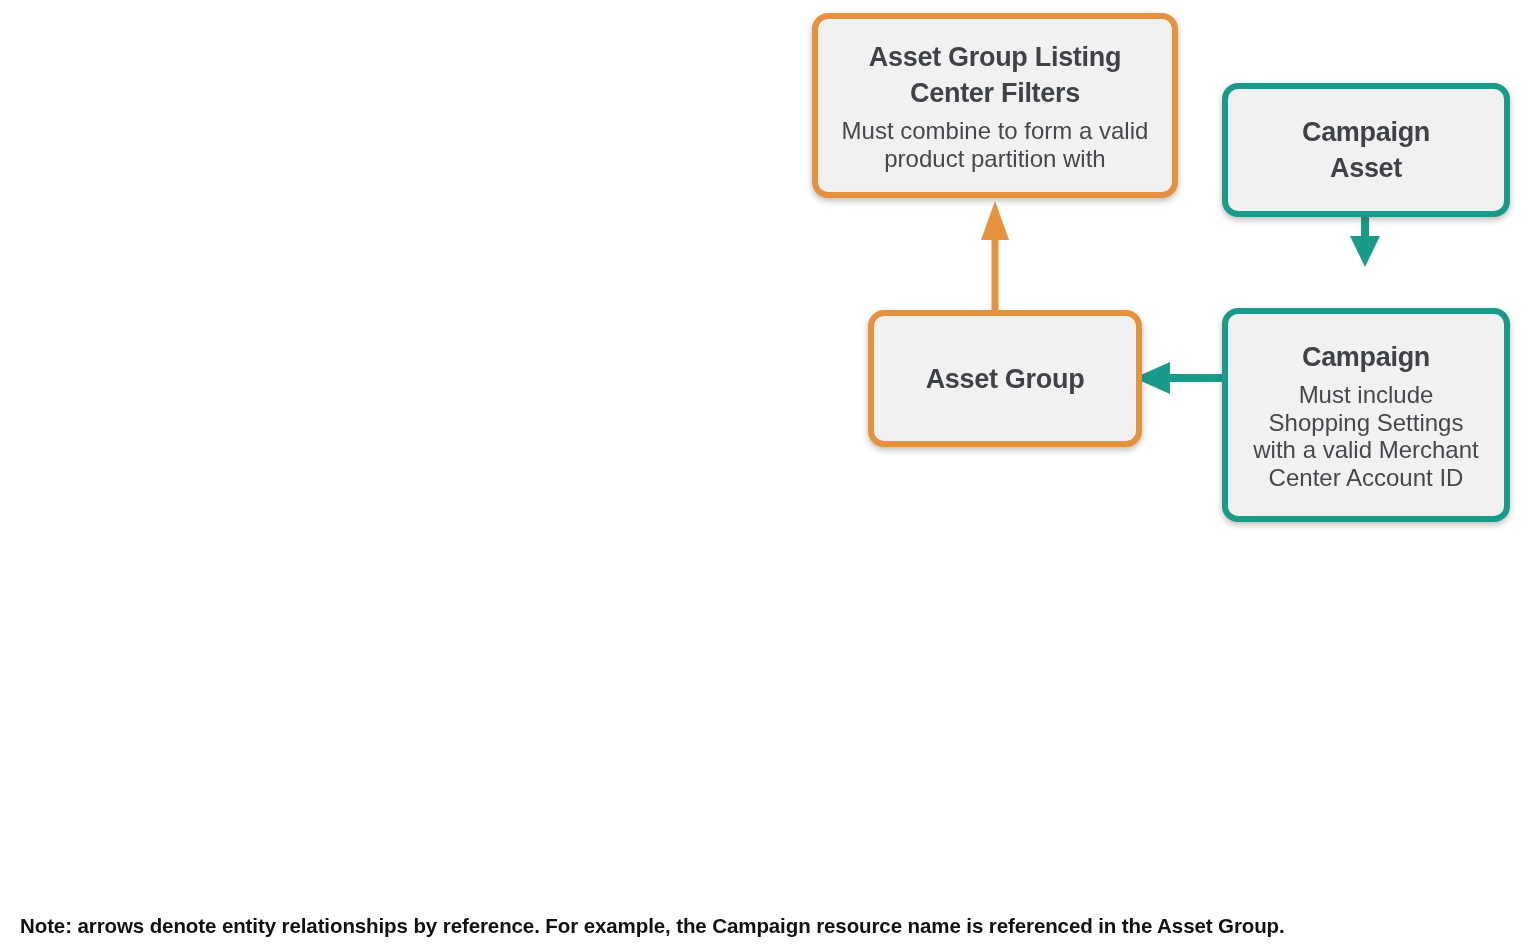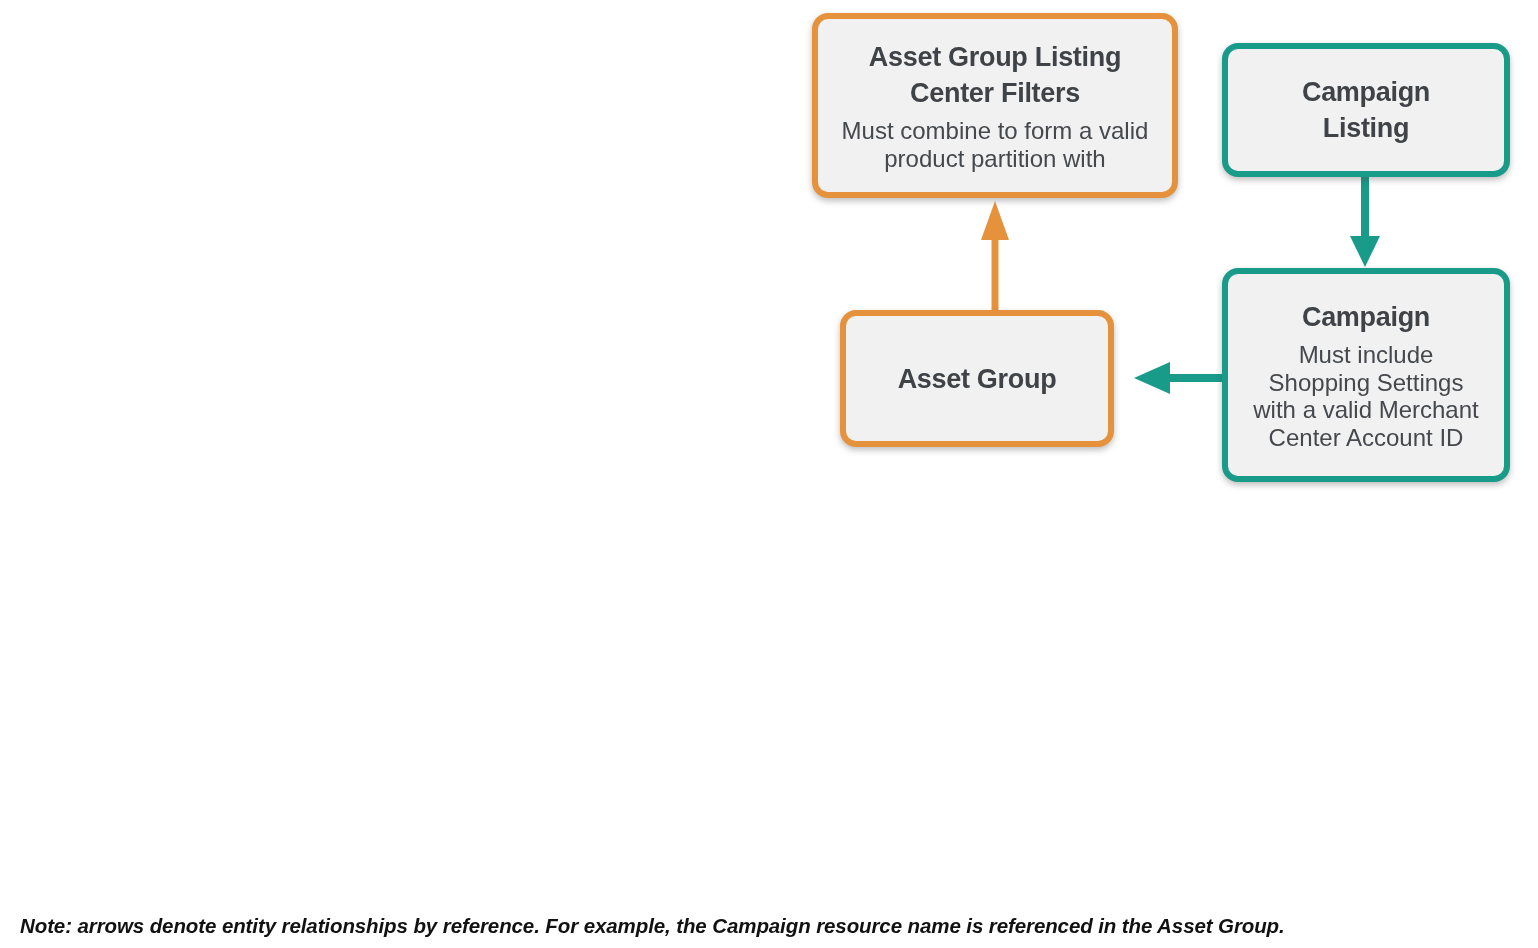--- a/index.html
+++ b/index.html
@@ -28,25 +28,25 @@
     border-radius: 16px;
     display: flex;
     flex-direction: column;
     align-items: center;
     justify-content: center;
     text-align: center;
     box-shadow: 0 3px 6px rgba(70,70,70,0.35);
     z-index: 2;
   }
   .node.orange { border: 6px solid #E6923C; }
-  .node.teal   { border: 6px solid #199B8A; }
+  .node.teal   { border: 6px solid #199B8A; margin-top: 40px; }
 
   .node-filters  { left: 812px;  top: 13px;  width: 366px; height: 185px; }
   .node-budget   { left: 1222px; top: 43px;  width: 288px; height: 134px; }
-  .node-asset    { left: 840px;  top: 310px; width: 274px; height: 137px; }
+  .node-asset    { left: 868px;  top: 310px; width: 274px; height: 137px; }
   .node-campaign { left: 1222px; top: 268px; width: 288px; height: 214px; }
 
   .node-title span {
     display: block;
     font-weight: bold;
     font-size: 27px;
     line-height: 36px;
     color: #3F4347;
     letter-spacing: -0.3px;
   }
@@ -60,21 +60,20 @@
   .note {
     position: absolute;
     left: 20px;
     top: 914px;
     font-size: 20.5px;
     font-weight: bold;
     color: #111111;
     letter-spacing: -0.1px;
     white-space: nowrap;
     z-index: 2;
-    font-style: italic;
   }
 </style>
 </head>
 <body>
 
 <div class="canvas">
 
   <svg class="arrows" width="1538" height="948" viewBox="0 0 1538 948">
     <g>
       <line x1="995" y1="310" x2="995" y2="236" stroke-width="7" stroke="#E6923C"></line>
@@ -97,21 +96,21 @@
     </div>
     <div class="node-subtitle">
       <span>Must combine to form a valid</span>
       <span>product partition with</span>
     </div>
   </div>
 
   <div class="node teal node-budget">
     <div class="node-title">
       <span>Campaign</span>
-      <span>Listing</span>
+      <span>Asset</span>
     </div>
   </div>
 
   <div class="node orange node-asset">
     <div class="node-title">
       <span>Asset Group</span>
     </div>
   </div>
 
   <div class="node teal node-campaign">

